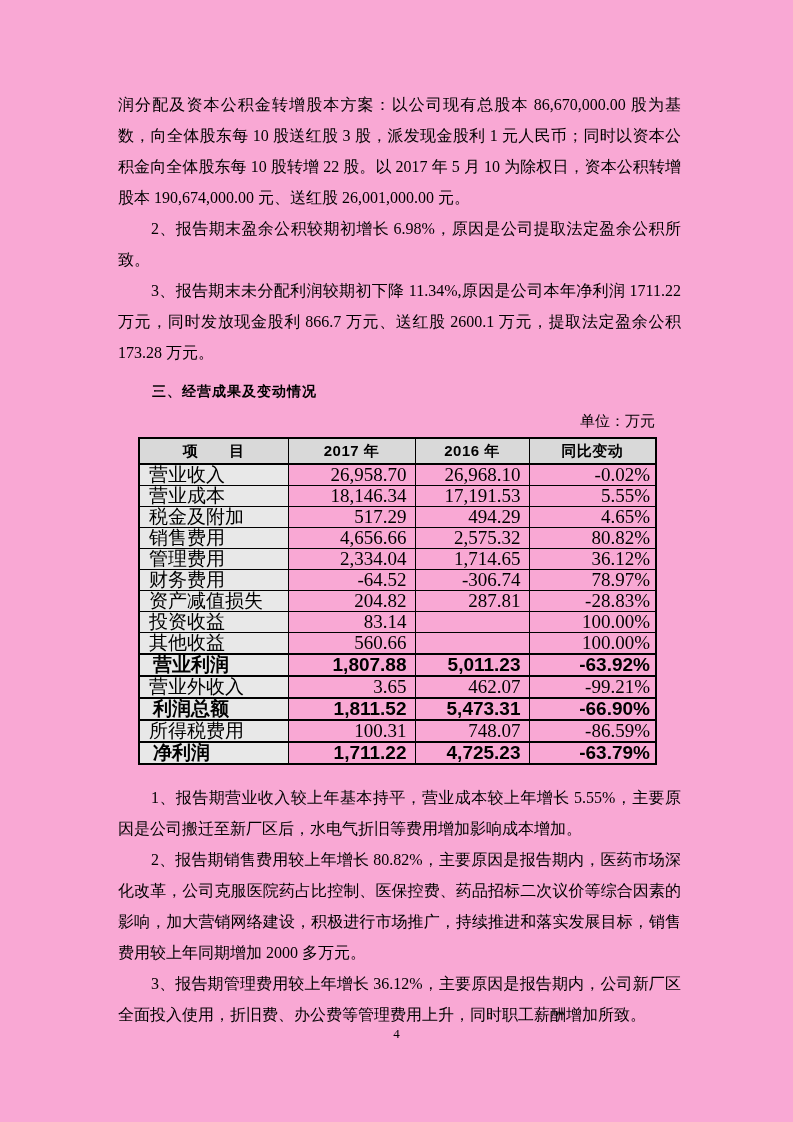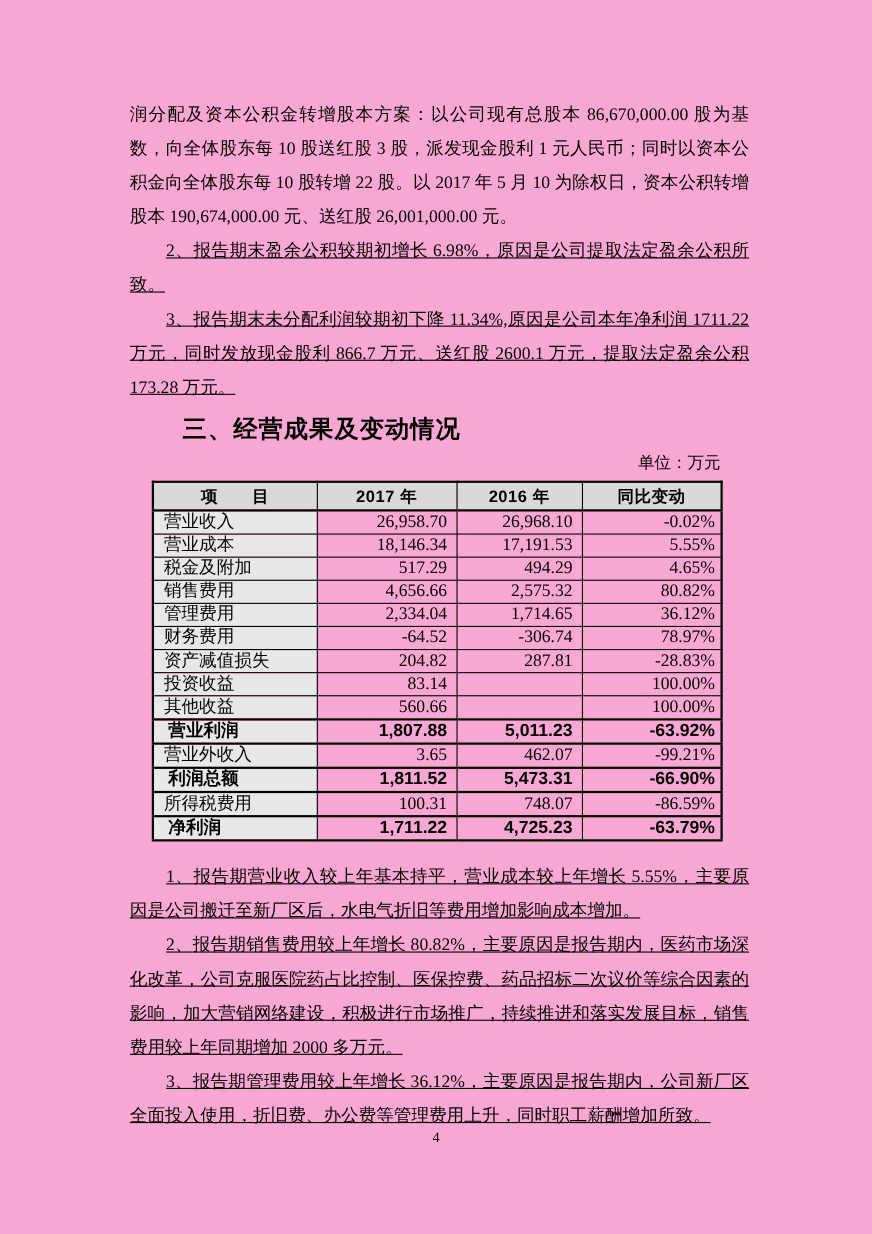--- a/index.html
+++ b/index.html
@@ -23,28 +23,27 @@
     width: 563px;
   }
   .para {
     font-size: 16px;
     line-height: 31px;
     text-align: justify;
     text-indent: 0;
   }
   .para.indent {
     text-indent: 33px;
-    text-decoration: underline;
   }
   .section-heading {
-    font-family: Liberation Mono, monospace;
+    font-family: Liberation Serif, serif;
     font-weight: bold;
-    font-size: 22px;
+    font-size: 14px;
     line-height: 31px;
-    margin: 8px 0 0 48px;
+    margin: 8px 0 0 34px;
     letter-spacing: 1px;
   }
   .unit-label {
     width: 537px;
     margin-top: 3px;
     font-size: 15px;
     text-align: right;
     line-height: 22px;
   }
   table.fin {
@@ -65,21 +64,21 @@
     font-family: "Liberation Sans", sans-serif;
     font-weight: bold;
     font-size: 15px;
     height: 22px;
     text-align: center;
     border-bottom-width: 2px;
     letter-spacing: 0.5px;
   }
   table.fin td {
     height: 20px;
-    font-size: 16px;
+    font-size: 19px;
     line-height: 18px;
     padding: 0;
   }
   table.fin td.item {
     background: var(--first-col-bg, #e8e8e8);
     text-align: left;
     padding-left: 9px;
   }
   table.fin td.num {
     text-align: right;

